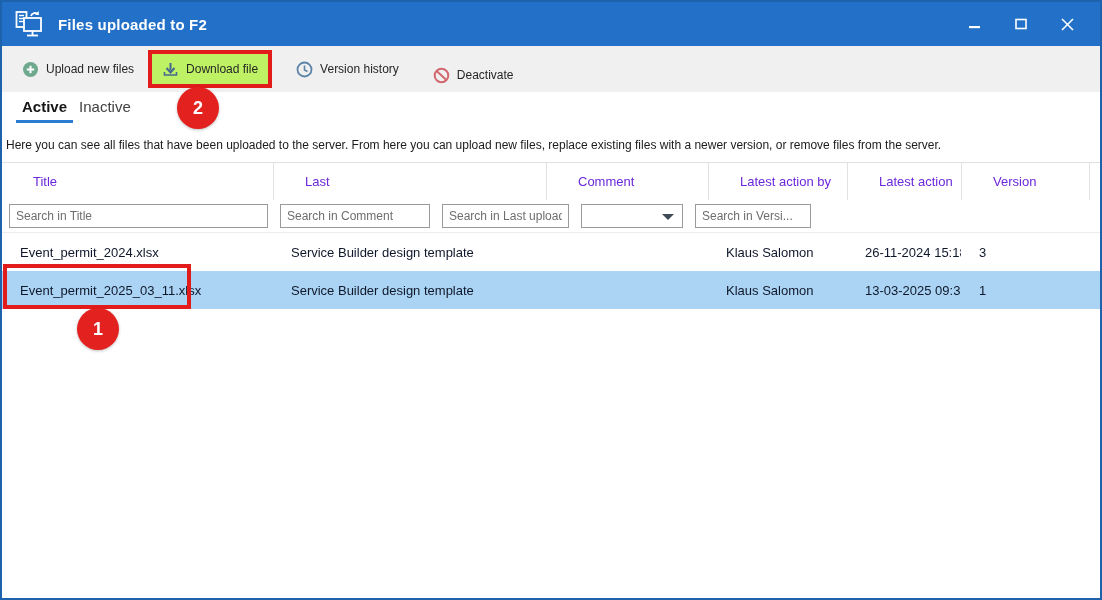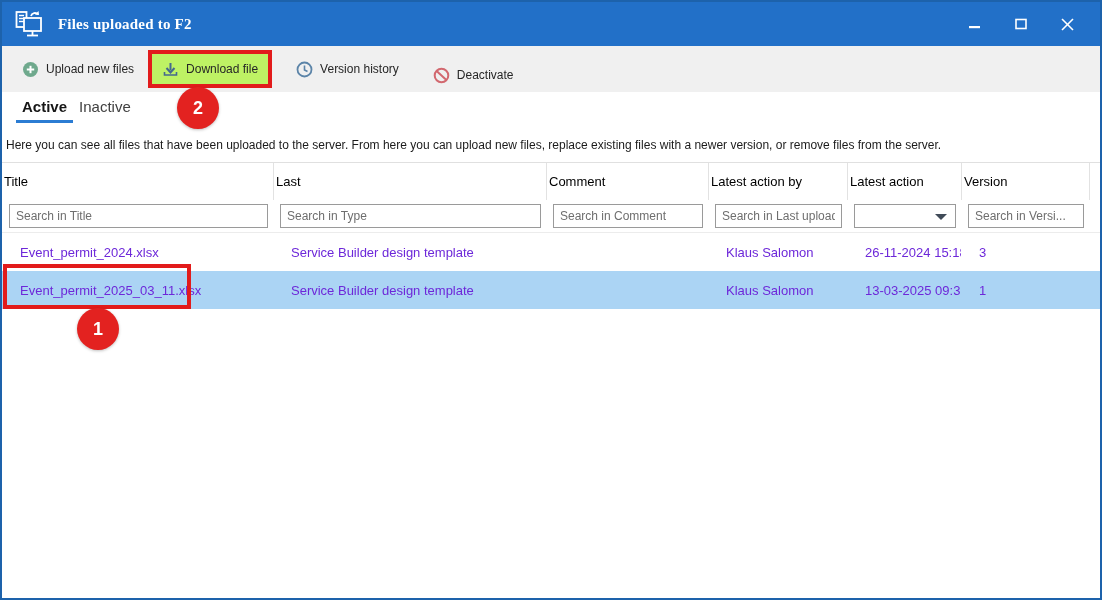--- a/index.html
+++ b/index.html
@@ -8,21 +8,20 @@
 
   .window {
     position:relative; width:1102px; height:600px;
     border:2px solid #1d62ab; background:#ffffff; overflow:hidden;
   }
 
   
   .titlebar {
     height:44px; background:#2270c8; display:flex; align-items:center;
     color:#ffffff;
-    font-family:Liberation Serif, serif;
   }
   .titlebar-icon { margin-left:13px; width:30px; height:28px; flex:0 0 auto; }
   .titlebar-title { margin-left:13px; font-size:15px; font-weight:600; letter-spacing:0.2px; }
   .win-controls { margin-left:auto; display:flex; align-items:center; height:100%; }
   .win-btn { width:46px; height:100%; display:flex; align-items:center; justify-content:center; cursor:pointer; }
   .win-btn:last-child { margin-right:10px; }
 
   
   .toolbar {
     height:46px; background:#f0f0f0; display:flex; align-items:center;
@@ -46,21 +45,21 @@
   .tab.active { color:#161616; font-weight:700; border-bottom:3px solid #2b7cd3; padding-bottom:5px; }
   .tab + .tab { }
 
   
   .description { padding:6px 4px 10px 4px; font-size:12px; color:#1b1b1b; white-space:nowrap; }
 
   
   .grid { width:1098px; }
   .grid-header { display:flex; border-top:1px solid #e0e0e0; height:38px; }
   .gh-cell {
-    display:flex; align-items:center; padding-left:2px; font-size:13px; color:#000000;
+    display:flex; align-items:center; padding-left:31px; font-size:13px; color:#6d28d9;
     border-left:1px solid #e2e2e2; cursor:pointer;
   }
   .gh-cell:first-child { border-left:none; }
   .gh-fill { flex:1; border-left:1px solid #e2e2e2; }
   .c0 { width:271px; } .c1 { width:273px; } .c2 { width:162px; }
   .c3 { width:139px; } .c4 { width:114px; } .c5 { width:128px; }
 
   .grid-search { display:flex; height:33px; align-items:center; border-bottom:1px solid #ececec; }
   .gs-cell { padding:0 5px 0 7px; }
   .gs-cell input {
@@ -71,21 +70,21 @@
   .gs-cell.c0 { padding-left:7px; }
   .combo {
     width:100%; height:24px; border:1px solid #9a9a9a; background:#fff; position:relative; cursor:pointer;
   }
   .combo .tri {
     position:absolute; right:8px; top:9px; width:0; height:0;
     border-left:6px solid transparent; border-right:6px solid transparent;
     border-top:6px solid #404b58;
   }
 
-  .grid-row { display:flex; height:38px; align-items:center; font-size:13px; color:#6d28d9; cursor:pointer; }
+  .grid-row { display:flex; height:38px; align-items:center; font-size:13px; color:#0f172a; cursor:pointer; }
   .grid-row.selected { background:#abd4f4; }
   .gr-cell { padding-left:18px; overflow:hidden; white-space:nowrap; }
   .gr-fill { flex:1; height:100%; }
 
   
   .ann-rect {
     position:absolute; border:4px solid #e21b1b; background:transparent; pointer-events:none;
   }
   .ann-rect.row-title { left:1px; top:420px; width:188px; height:45px; }
   .ann-circle {
@@ -189,21 +188,20 @@
       <div class="gh-cell c1">Last</div>
       <div class="gh-cell c2">Comment</div>
       <div class="gh-cell c3">Latest action by</div>
       <div class="gh-cell c4">Latest action</div>
       <div class="gh-cell c5">Version</div>
       <div class="gh-fill"></div>
     </div>
 
     <div class="grid-search">
       <div class="gs-cell c0"><input type="text" placeholder="Search in Title" style=""></div>
-      <div class="gs-cell c1"><input type="text" placeholder="Search in Type" style=""></div>
       <div class="gs-cell c2"><input type="text" placeholder="Search in Comment" style=""></div>
       <div class="gs-cell c3"><input type="text" placeholder="Search in Last uploaded..." style=""></div>
       <div class="gs-cell c4">
         <div class="combo">
           <span class="tri"></span>
         </div>
       </div>
       <div class="gs-cell c5"><input type="text" placeholder="Search in Versi..." style=""></div>
     </div>
 

